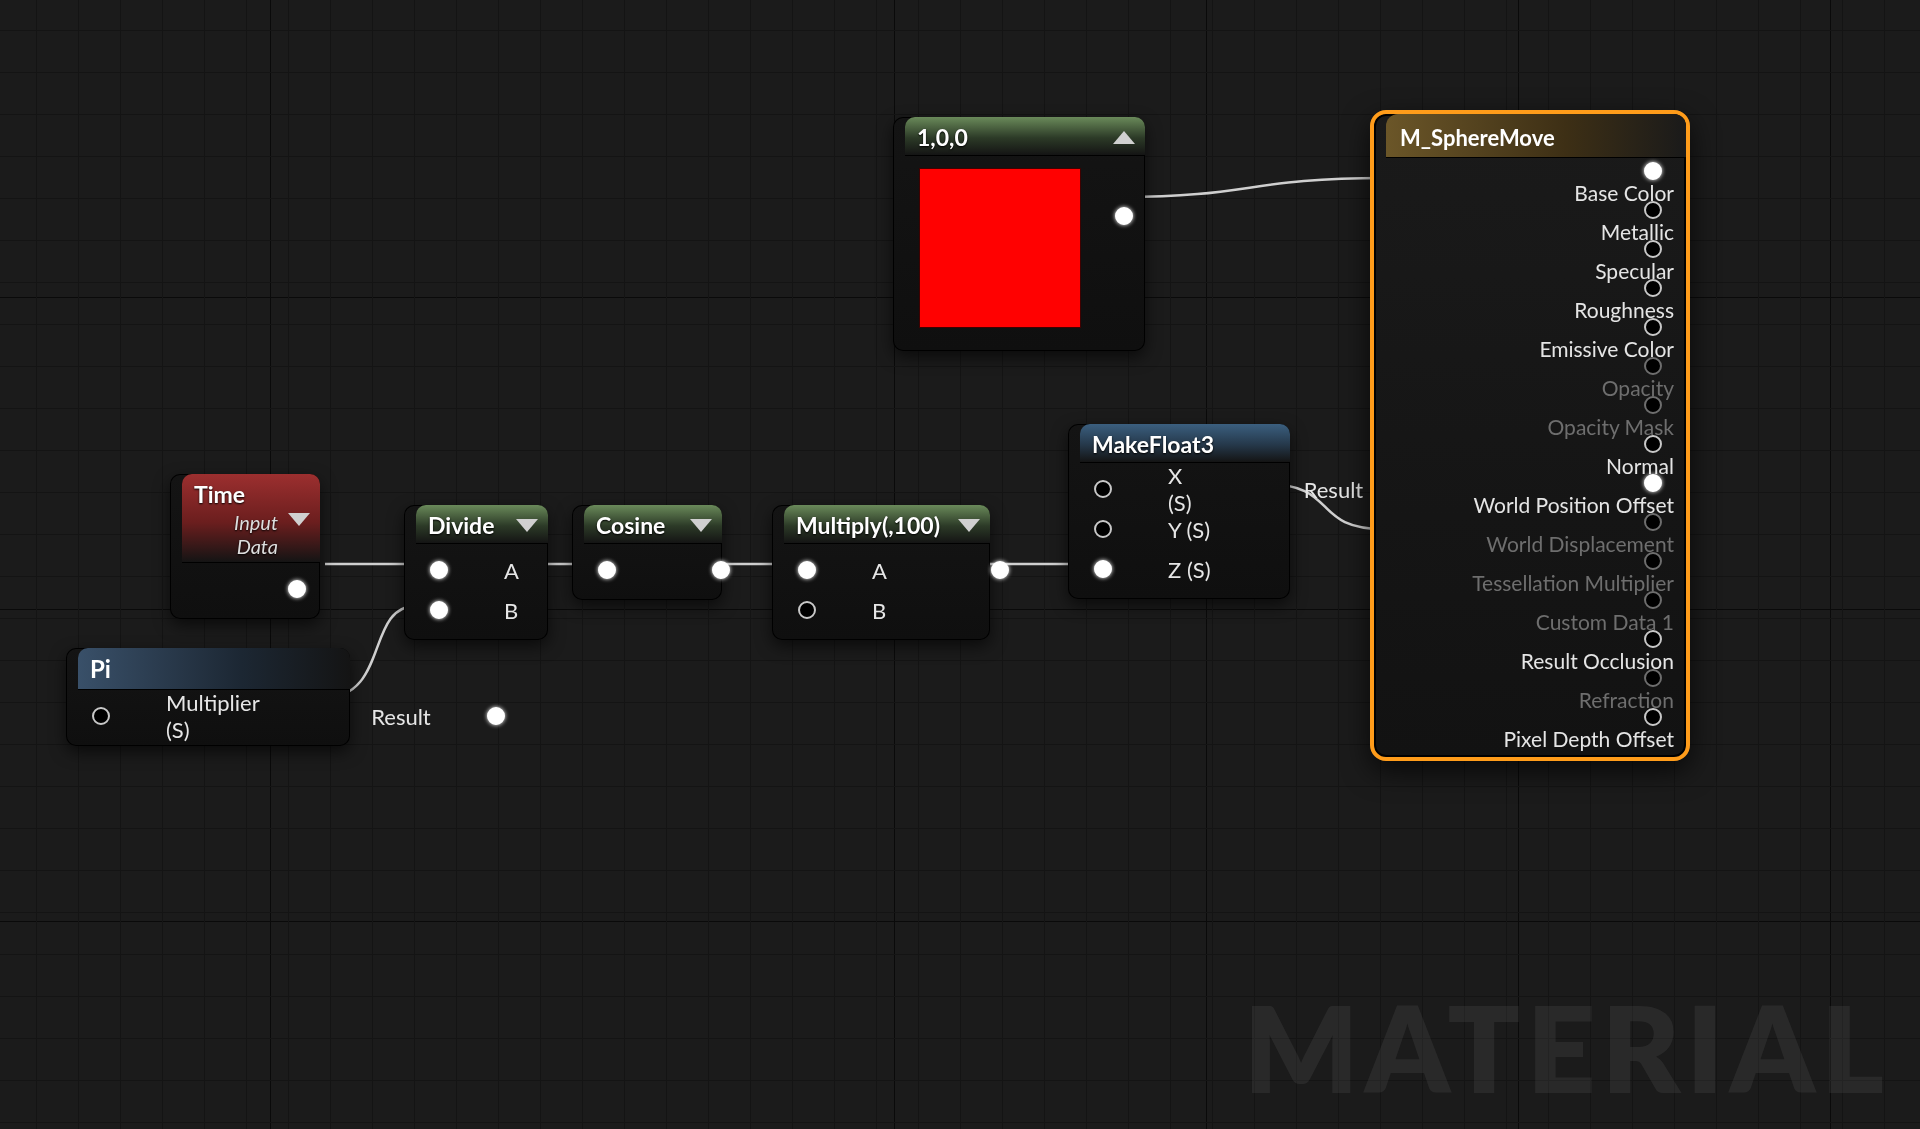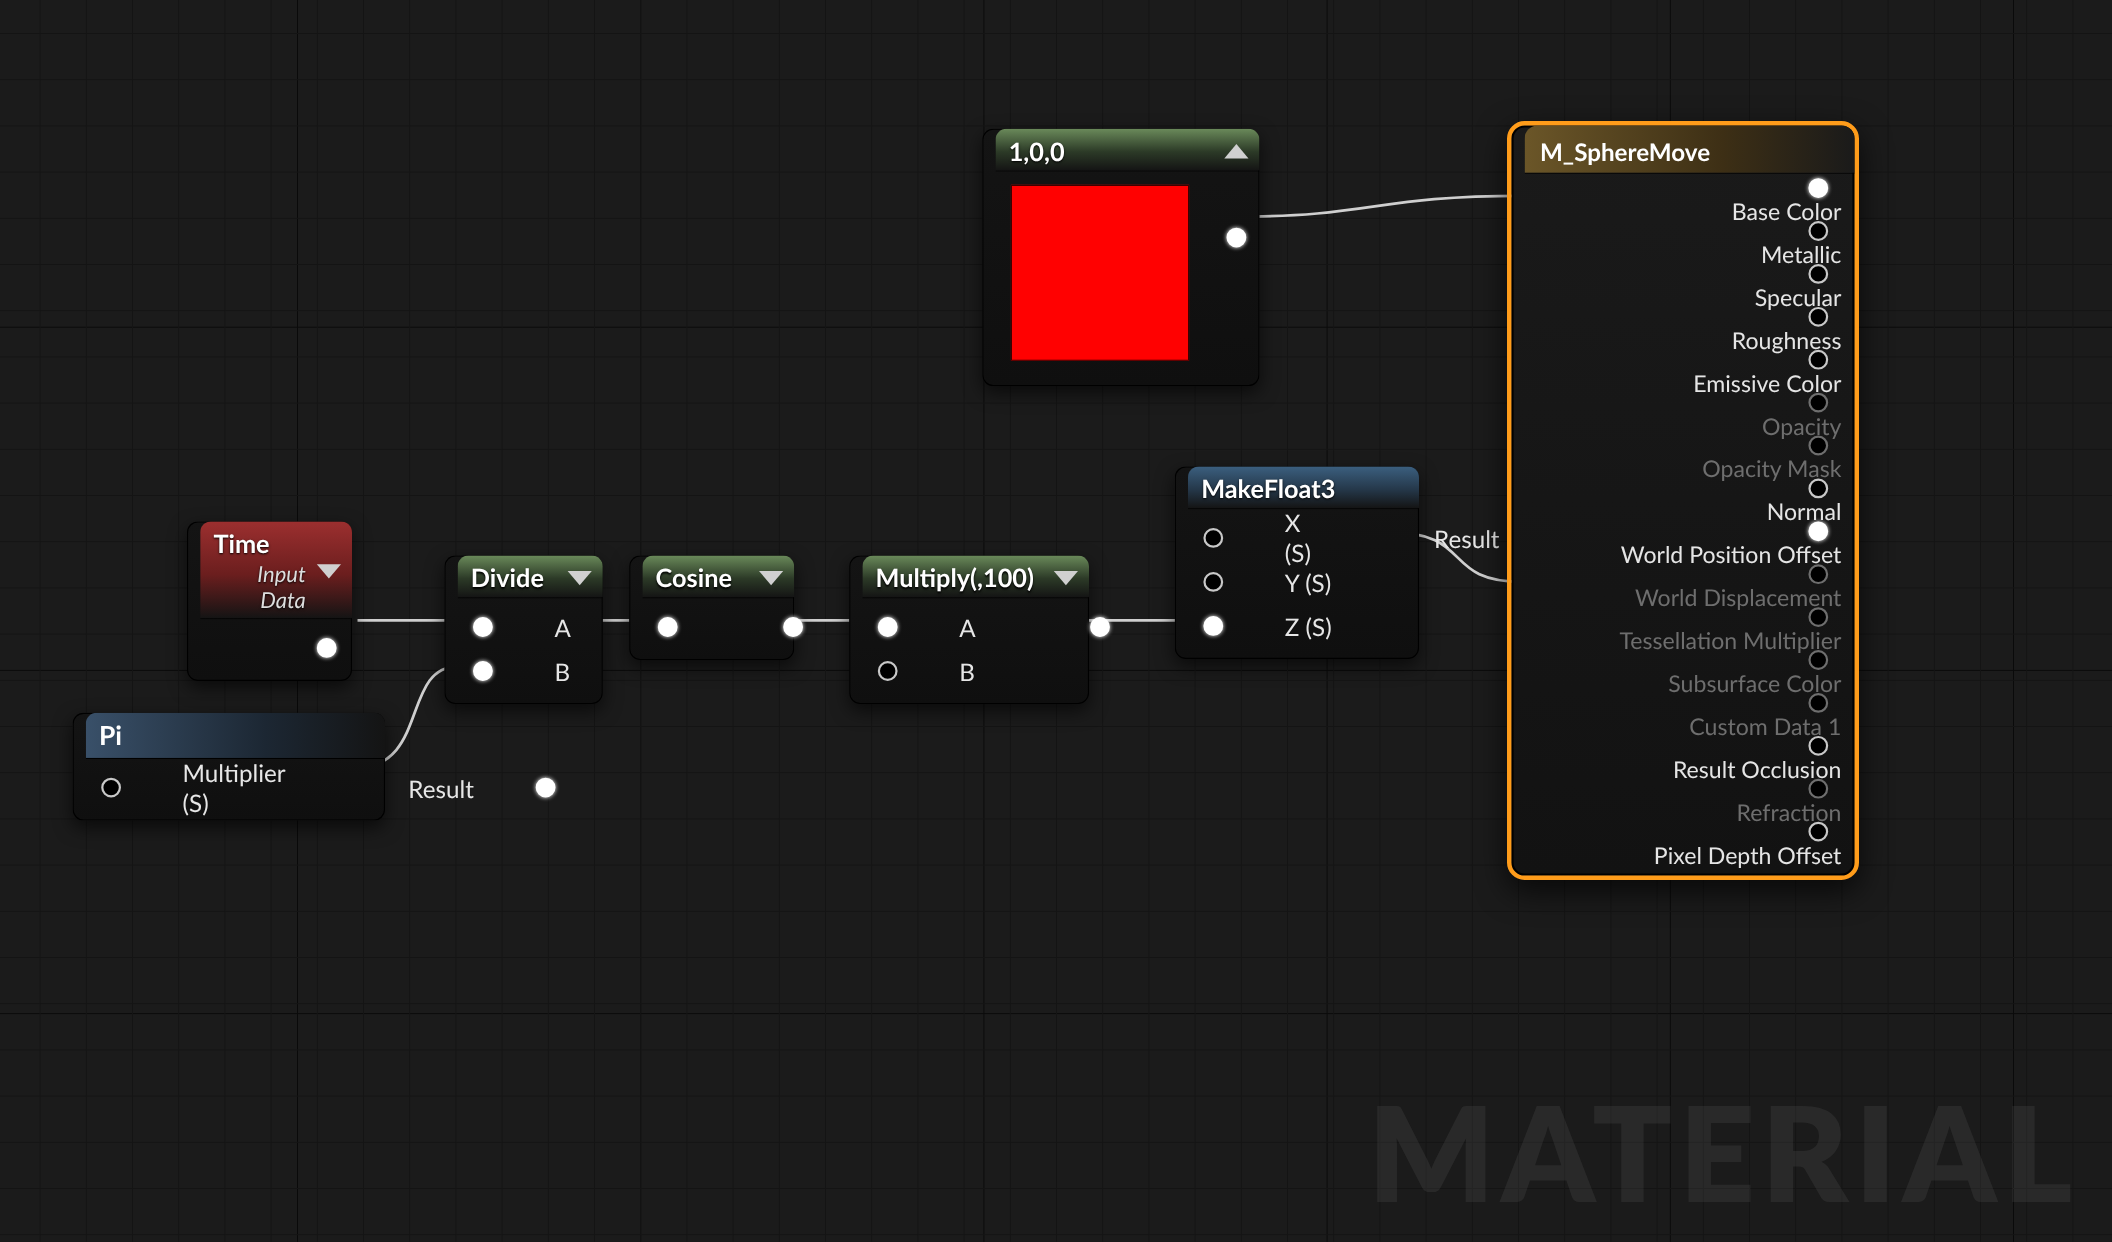--- a/index.html
+++ b/index.html
@@ -364,24 +364,20 @@
         <li class="disabled">
           <span class="pin"></span>
           <span>World Displacement</span>
         </li>
         <li class="disabled">
           <span class="pin"></span>
           <span>Tessellation Multiplier</span>
         </li>
         <li class="disabled">
           <span class="pin"></span>
-          <span>Subsurface Color</span>
-        </li>
-        <li class="disabled">
-          <span class="pin"></span>
           <span>Custom Data 1</span>
         </li>
         <li>
           <span class="pin"></span>
           <span>Result Occlusion</span>
         </li>
         <li class="disabled">
           <span class="pin"></span>
           <span>Refraction</span>
         </li>

